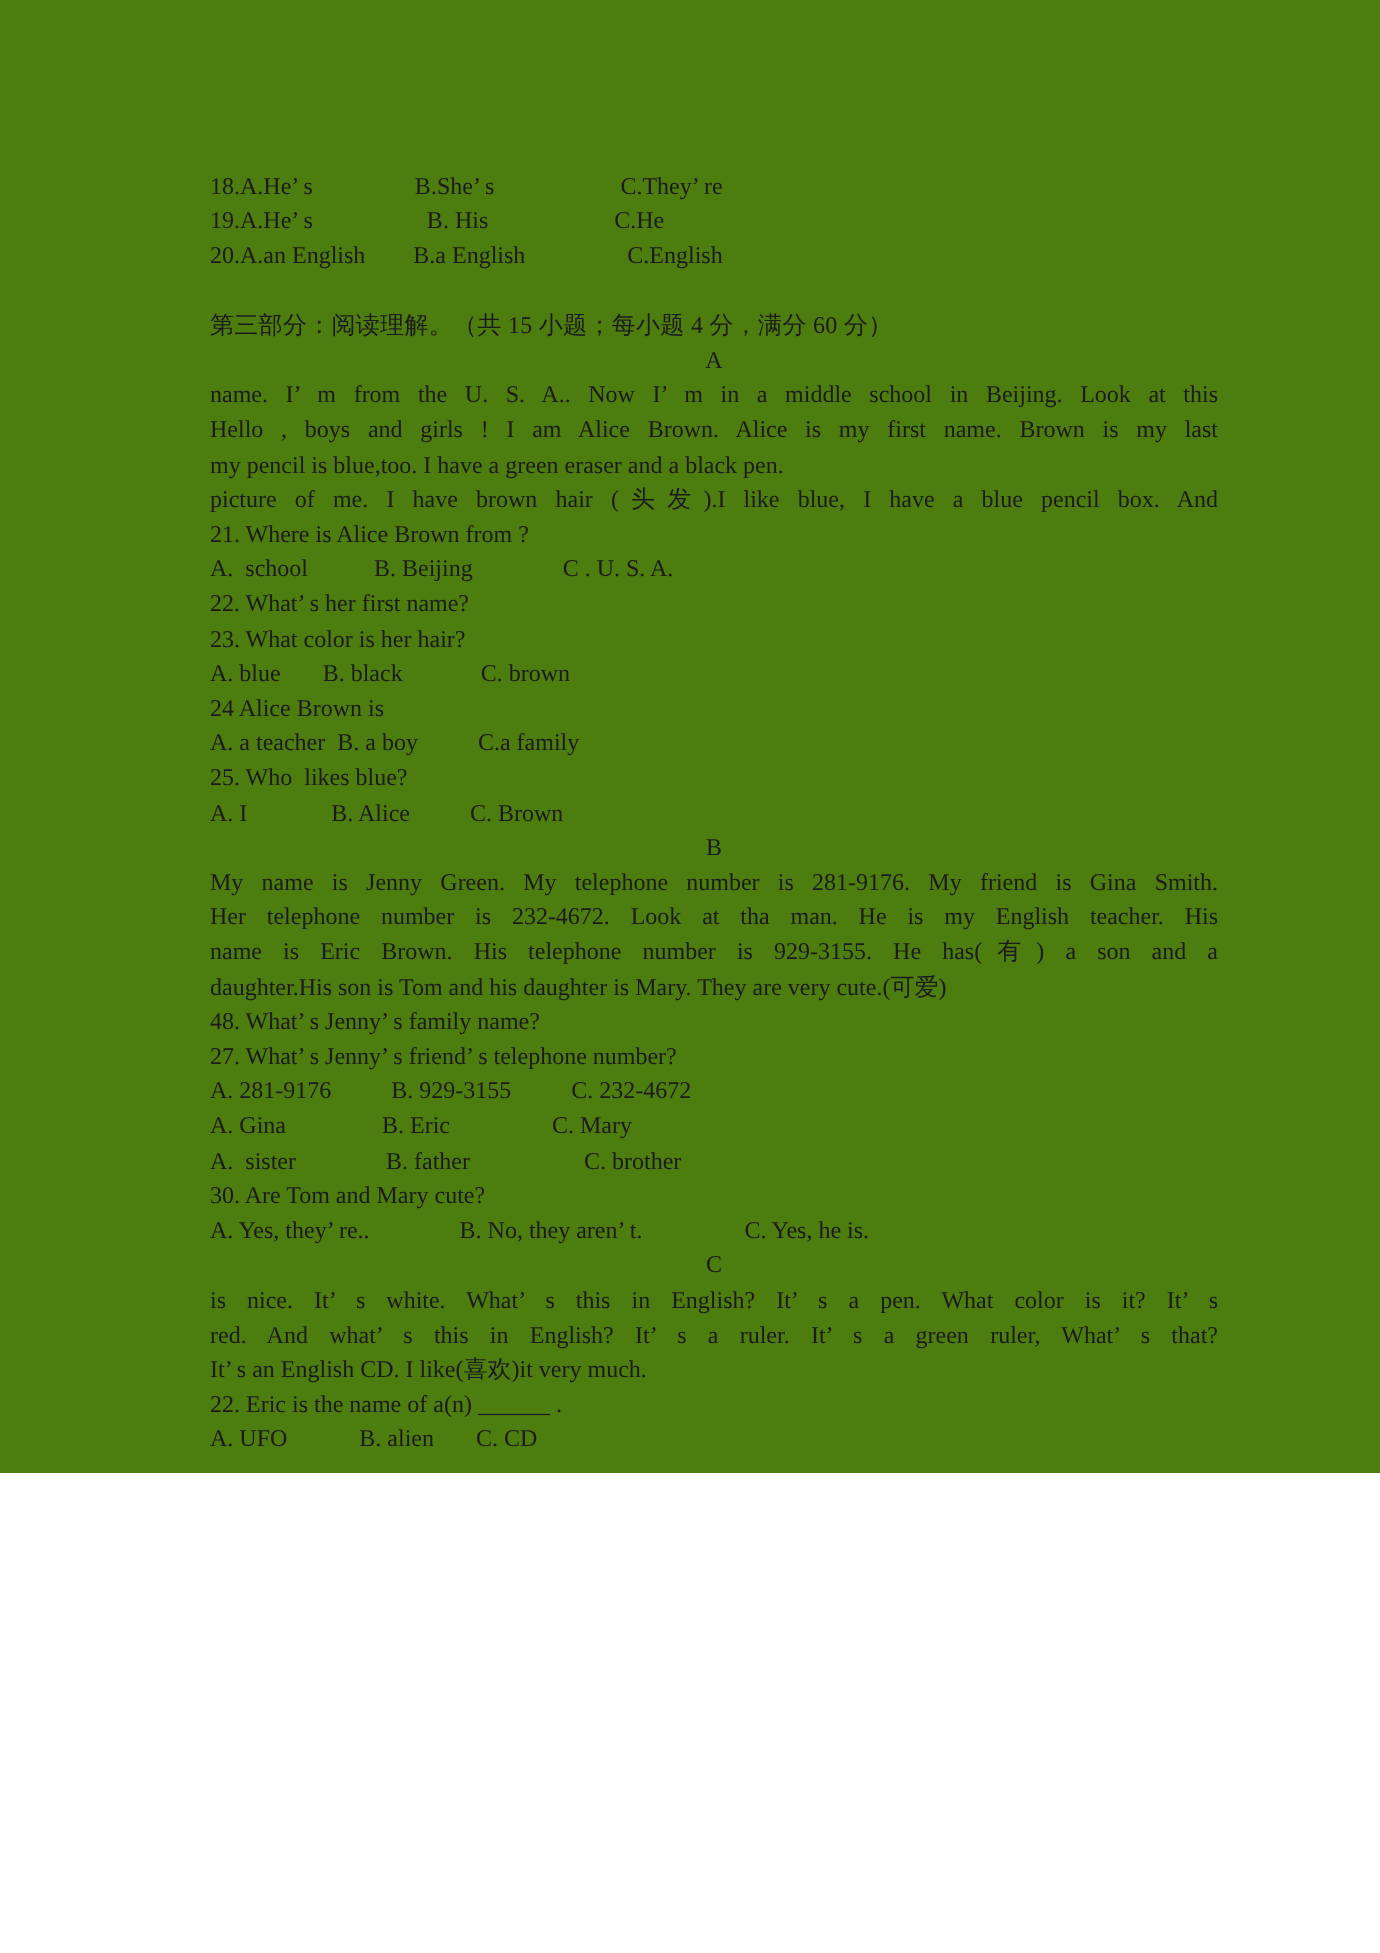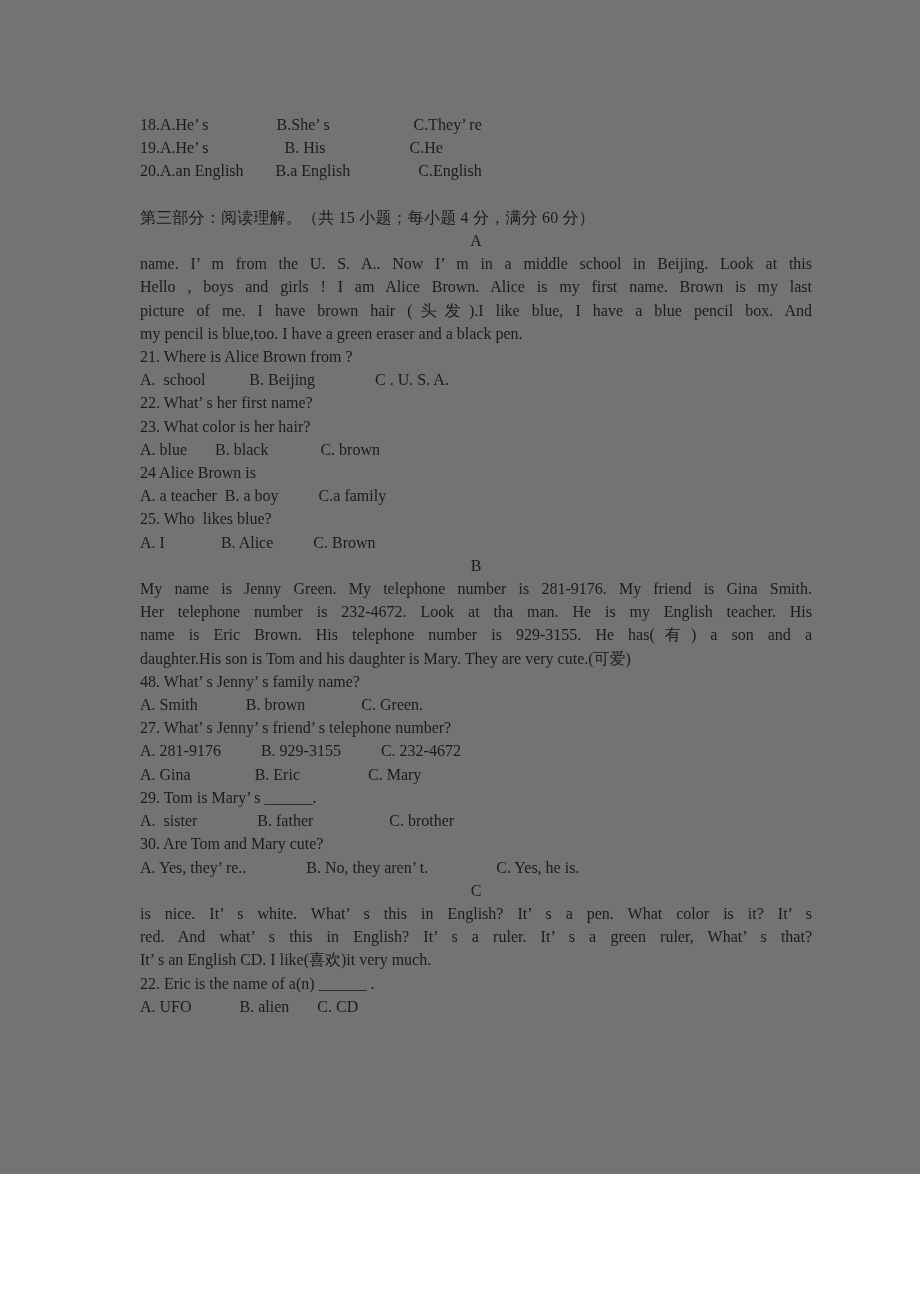--- a/index.html
+++ b/index.html
@@ -1,20 +1,20 @@
 <!DOCTYPE html>
 <html><head>
 <meta charset="utf-8">
 <style>
   html, body { margin: 0; padding: 0; background: #ffffff; }
   .page {
     position: relative;
     width: 920px;
-    height: 1174px;
-    background: #737373;
+    height: 982px;
+    background: #4d7c0f;
     overflow: hidden;
   }
   .content {
     position: absolute;
     left: 140px;
     top: 113px;
     width: 672px;
   }
   .line {
     font-family: "Liberation Serif", "DejaVu Serif", serif;
@@ -38,42 +38,40 @@
 <div class="page">
   <div class="content">
       <div class="line options">18.A.He’ s                 B.She’ s                     C.They’ re</div>
       <div class="line options">19.A.He’ s                   B. His                     C.He</div>
       <div class="line options">20.A.an English        B.a English                 C.English</div>
       <div class="line blank">&nbsp;</div>
       <div class="line section-header">第三部分：阅读理解。（共 15 小题；每小题 4 分，满分 60 分）</div>
       <div class="line section-letter">A</div>
       <div class="line passage justify">name. I’ m from the U. S. A.. Now I’ m in a middle school in Beijing. Look at this</div>
       <div class="line passage justify">Hello , boys and girls ! I am Alice Brown. Alice is my first name. Brown is my last</div>
+      <div class="line passage">my pencil is blue,too. I have a green eraser and a black pen.</div>
       <div class="line passage justify">picture of me. I have brown hair (头发).I like blue, I have a blue pencil box. And</div>
-      <div class="line passage">my pencil is blue,too. I have a green eraser and a black pen.</div>
       <div class="line question">21. Where is Alice Brown from ?</div>
       <div class="line options">A.  school           B. Beijing               C . U. S. A.</div>
       <div class="line question">22. What’ s her first name?</div>
       <div class="line question">23. What color is her hair?</div>
       <div class="line options">A. blue       B. black             C. brown</div>
       <div class="line question">24 Alice Brown is</div>
       <div class="line options">A. a teacher  B. a boy          C.a family</div>
       <div class="line question">25. Who  likes blue?</div>
       <div class="line options">A. I              B. Alice          C. Brown</div>
       <div class="line section-letter">B</div>
       <div class="line passage justify">My name is Jenny Green. My telephone number is 281-9176. My friend is Gina Smith.</div>
       <div class="line passage justify">Her telephone number is 232-4672. Look at tha man. He is my English teacher. His</div>
       <div class="line passage justify">name is Eric Brown. His telephone number is 929-3155. He has(有) a son and a</div>
       <div class="line passage">daughter.His son is Tom and his daughter is Mary. They are very cute.(可爱)</div>
       <div class="line question">48. What’ s Jenny’ s family name?</div>
-      <div class="line options">A. Smith            B. brown              C. Green.</div>
       <div class="line question">27. What’ s Jenny’ s friend’ s telephone number?</div>
       <div class="line options">A. 281-9176          B. 929-3155          C. 232-4672</div>
       <div class="line options">A. Gina                B. Eric                 C. Mary</div>
-      <div class="line question">29. Tom is Mary’ s ______.</div>
       <div class="line options">A.  sister               B. father                   C. brother</div>
       <div class="line question">30. Are Tom and Mary cute?</div>
       <div class="line options">A. Yes, they’ re..               B. No, they aren’ t.                 C. Yes, he is.</div>
       <div class="line section-letter">C</div>
       <div class="line passage justify">is nice. It’ s white. What’ s this in English? It’ s a pen. What color is it? It’ s</div>
       <div class="line passage justify">red. And what’ s this in English? It’ s a ruler. It’ s a green ruler, What’ s that?</div>
       <div class="line passage">It’ s an English CD. I like(喜欢)it very much.</div>
       <div class="line question">22. Eric is the name of a(n) ______ .</div>
       <div class="line options">A. UFO            B. alien       C. CD</div>
     </div>

